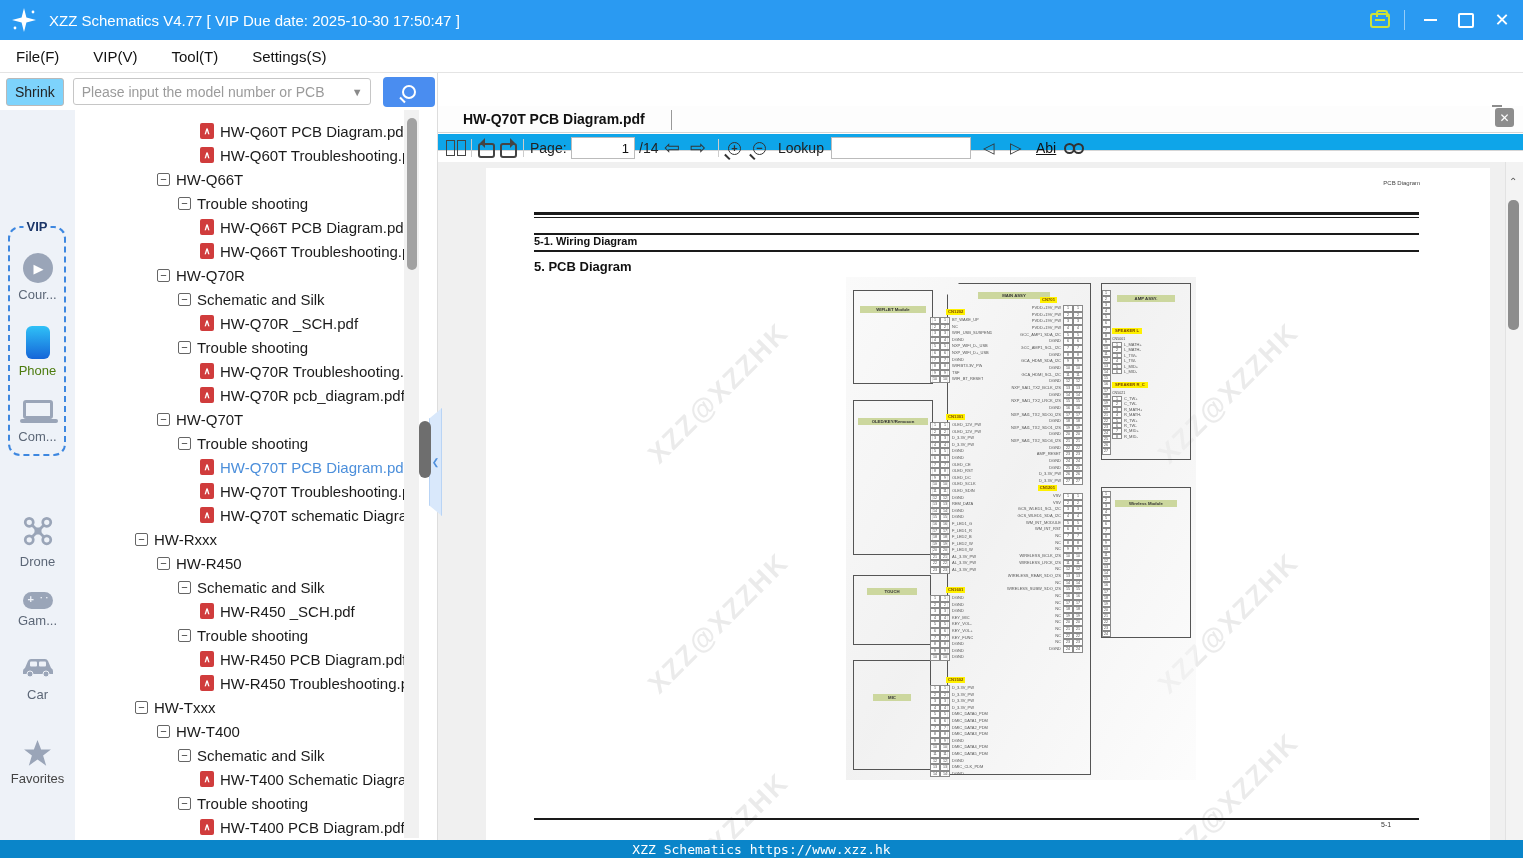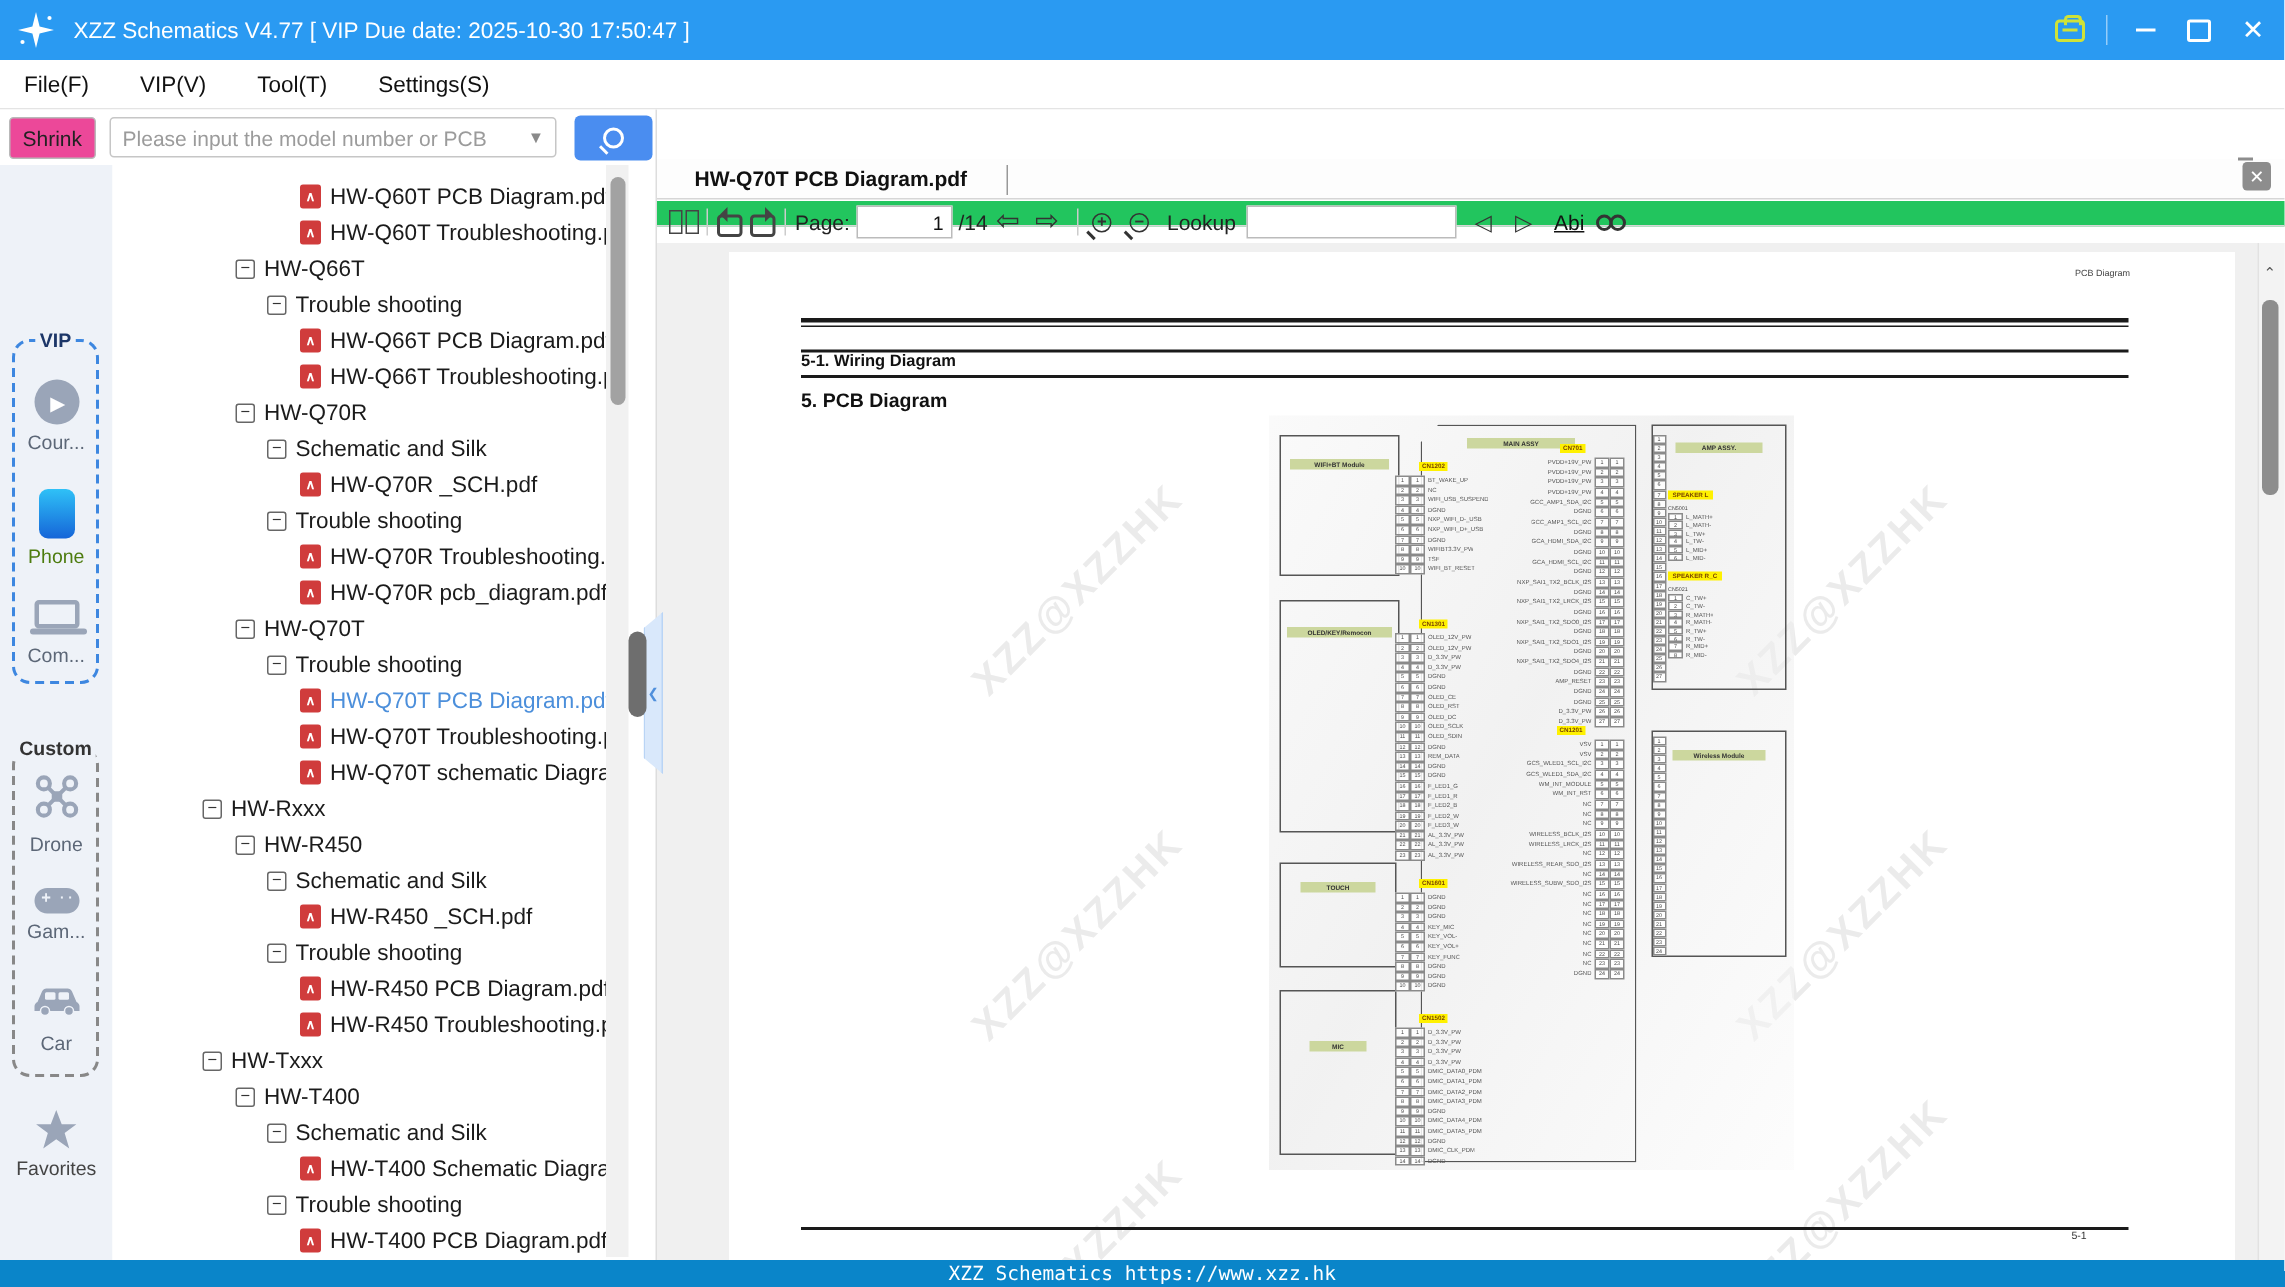--- a/index.html
+++ b/index.html
@@ -18,21 +18,21 @@
   .btn-min:before { content:""; width:13px; height:2px; background:#fff; display:block; }
   .btn-max:before { content:""; width:12px; height:11px; border:2px solid #fff; border-radius:2px; display:block; }
   .btn-close { font-size:18px; line-height:18px; }
 
   
   #menubar { position:absolute; left:0; top:40px; width:1523px; height:33px; background:#fff; border-bottom:1px solid #e4e4e4; display:flex; align-items:center; padding-left:16px; gap:34px; }
   #menubar .menu-item { font-size:15px; color:#111; }
 
   
   #search-row { position:absolute; left:0; top:73px; width:437px; height:37px; background:#fff; display:flex; align-items:center; }
-  #shrink-btn { margin-left:6px; border:1px solid #b9b9b9; border-radius:3px; background:#ec4899; font-size:14px; color:#222; padding:5px 8px; }
+  #shrink-btn { margin-left:6px; border:1px solid #b9b9b9; border-radius:3px; background:#7dd3fc; font-size:14px; color:#222; padding:5px 8px; }
   #model-search { margin-left:9px; width:298px; height:27px; border:1px solid #c6c6c6; border-radius:3px; position:relative; display:flex; align-items:center; background:#fff; }
   #model-search input { border:none; outline:none; width:270px; font-size:14px; color:#333; padding-left:8px; font-family:"Liberation Sans",sans-serif; }
   #model-search input::placeholder { color:#9b9b9b; }
   #model-search .chev { position:absolute; right:7px; color:#8a8a8a; font-size:11px; }
   #search-btn { margin-left:12px; width:52px; height:30px; background:#4a8df0; border-radius:4px; display:flex; align-items:center; justify-content:center; }
   .mag { width:14px; height:14px; border:2px solid #fff; border-radius:50%; position:relative; }
   .mag:after { content:""; position:absolute; left:-5px; bottom:-4px; width:7px; height:2px; background:#fff; transform:rotate(45deg); }
 
   
   #icon-sidebar { position:absolute; left:0; top:110px; width:75px; height:730px; background:#eef2f8; }
@@ -72,21 +72,21 @@
   #member-row { position:absolute; left:0; top:0; width:1086px; height:32px; border-bottom:1px solid #e8e8e8; }
   #member-btn { position:absolute; left:13px; top:3px; height:26px; border:1.5px solid #8a8a8a; border-radius:8px; display:flex; align-items:center; gap:5px; padding:0 10px; background:#fff; }
   #member-btn span { font-size:14px; color:#333; }
   #tab-row { position:absolute; left:0; top:33px; width:1086px; height:27px; background:#fdfdfd; border-bottom:1px solid #d6d6d6; }
   #tab-title { position:absolute; left:25px; top:5px; font-size:14px; font-weight:bold; color:#111; }
   #tab-sep { position:absolute; left:233px; top:4px; width:1px; height:20px; background:#999; }
   #closeall-btn { position:absolute; left:1057px; top:2px; width:19px; height:19px; background:#8d8d8d; border-radius:3px; color:#fff; font-size:12px; display:flex; align-items:center; justify-content:center; }
   #closeall-btn:before { content:""; position:absolute; left:-3px; top:-3px; width:10px; height:2px; background:#8d8d8d; }
 
   
-  #pdf-toolbar { position:absolute; left:0; top:61px; width:1086px; height:17px; background:#22c55e; border-bottom:1px solid #d6d6d6; }
+  #pdf-toolbar { position:absolute; left:0; top:61px; width:1086px; height:17px; background:#0ea5e9; border-bottom:1px solid #d6d6d6; }
   .tlb { position:absolute; top:0; height:28px; display:flex; align-items:center; }
   .tsep { position:absolute; top:5px; width:1px; height:18px; background:#ccc; }
   .ic-2page { display:flex; gap:2px; }
   .ic-2page i { width:9px; height:16px; border:1.5px solid #444; display:block; }
   .ic-rot { width:17px; height:15px; border:2px solid #444; border-radius:3px; position:relative; margin-top:4px; }
   .ic-rot.ccw:before { content:""; position:absolute; left:-5px; top:-7px; border:5px solid transparent; border-right-color:#444; }
   .ic-rot.cw:before { content:""; position:absolute; right:-5px; top:-7px; border:5px solid transparent; border-left-color:#444; }
   .tlb-label { font-size:14px; color:#222; }
   #page-input { width:64px; height:22px; border:1px solid #bbb; font-size:13px; text-align:right; padding-right:5px; color:#111; font-family:"Liberation Sans",sans-serif; }
   .arrow-glyph { font-size:19px; color:#333; line-height:28px; }
@@ -191,23 +191,20 @@
   </div>
   <div class="side-item active" style="top:216px;">
     <span class="ic-phone" style="display:block;"></span>
     <div class="lbl">Phone</div>
   </div>
   <div class="side-item" style="top:290px;">
     <span class="ic-laptop" style="display:block;"></span>
     <div class="lbl" style="margin-top:10px;">Com...</div>
   </div>
 
-  <div class="fieldset" id="custom-group">
-    <span class="legend">Custom</span>
-  </div>
   <div class="side-item" style="top:406px;">
     <svg width="32" height="30" viewBox="0 0 24 24">
       <g stroke="#9aa5b8" stroke-width="2.2" fill="none">
         <circle cx="5" cy="5" r="3.2"></circle>
           <circle cx="19" cy="5" r="3.2"></circle>
           <circle cx="5" cy="19" r="3.2"></circle>
           <circle cx="19" cy="19" r="3.2"></circle>
         <path d="M7 7 L17 17 M17 7 L7 17"></path>
       </g>
       <rect x="9.2" y="9.2" width="5.6" height="5.6" rx="1.5" fill="#9aa5b8"></rect>

